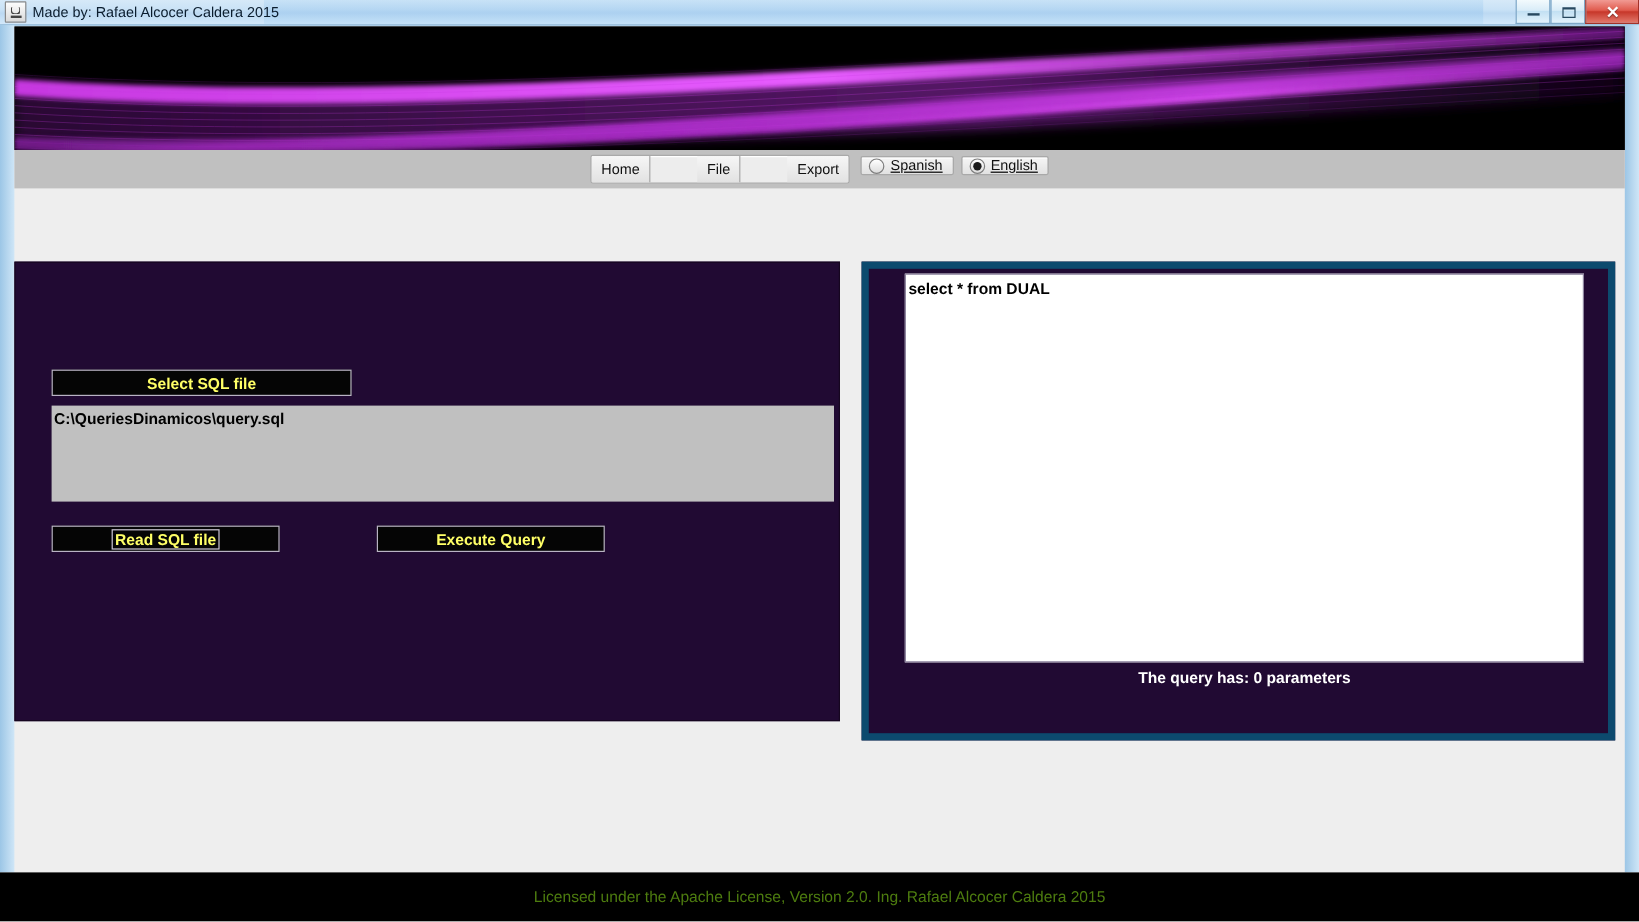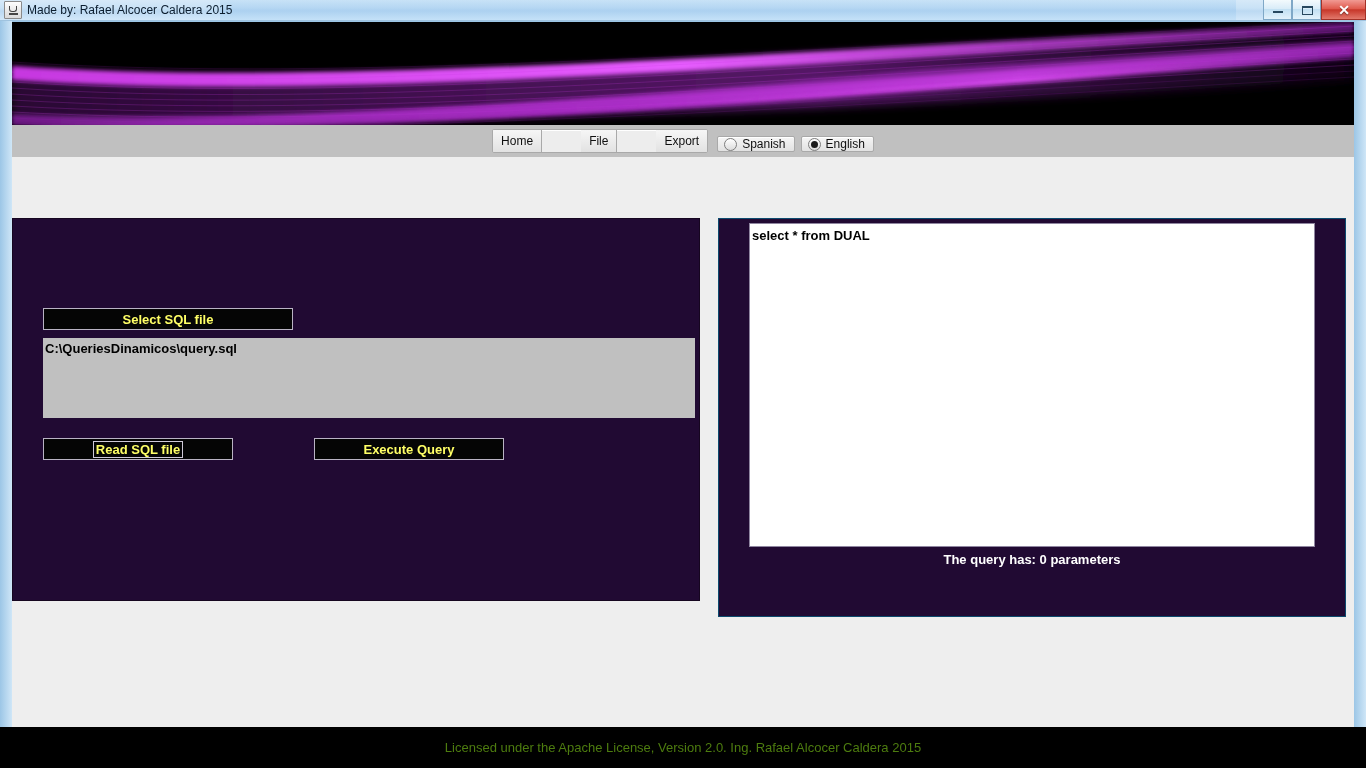--- a/index.html
+++ b/index.html
@@ -156,23 +156,24 @@
     background: linear-gradient(to bottom, #f6f6f6, #e2e2e2);
     display: flex;
     align-items: center;
     border-right: 1px solid #a9a9a9;
     cursor: default;
   }
   .menu-btn:last-child { border-right: none; }
 
   .radio-group {
     display: flex;
-    align-items: flex-end;
+    align-items: flex-start;
     margin-left: 9px;
     height: 22px;
+    text-decoration: underline;
   }
   .radio-item {
     display: flex;
     align-items: center;
     padding: 0 8px 0 6px;
     font-size: 12px;
     color: #101010;
     background: linear-gradient(to bottom, #f6f6f6, #e2e2e2);
     border: 1px solid #a9a9a9;
     border-radius: 2px;
@@ -206,21 +207,21 @@
     width: 688px; height: 383px;
     background: #210a33;
     border: 1px solid #160620;
     box-sizing: border-box;
   }
   #right-panel {
     position: absolute;
     left: 718px; top: 218px;
     width: 628px; height: 399px;
     background: #210a33;
-    border: 1px solid #0c4a6e;
+    border: 6px solid #0c4a6e;
     box-sizing: border-box;
   }
 
   .dark-button {
     background: #050505;
     border: 1px solid #b9b3c4;
     color: #ffff66;
     font-size: 13px;
     font-weight: bold;
     text-align: center;

